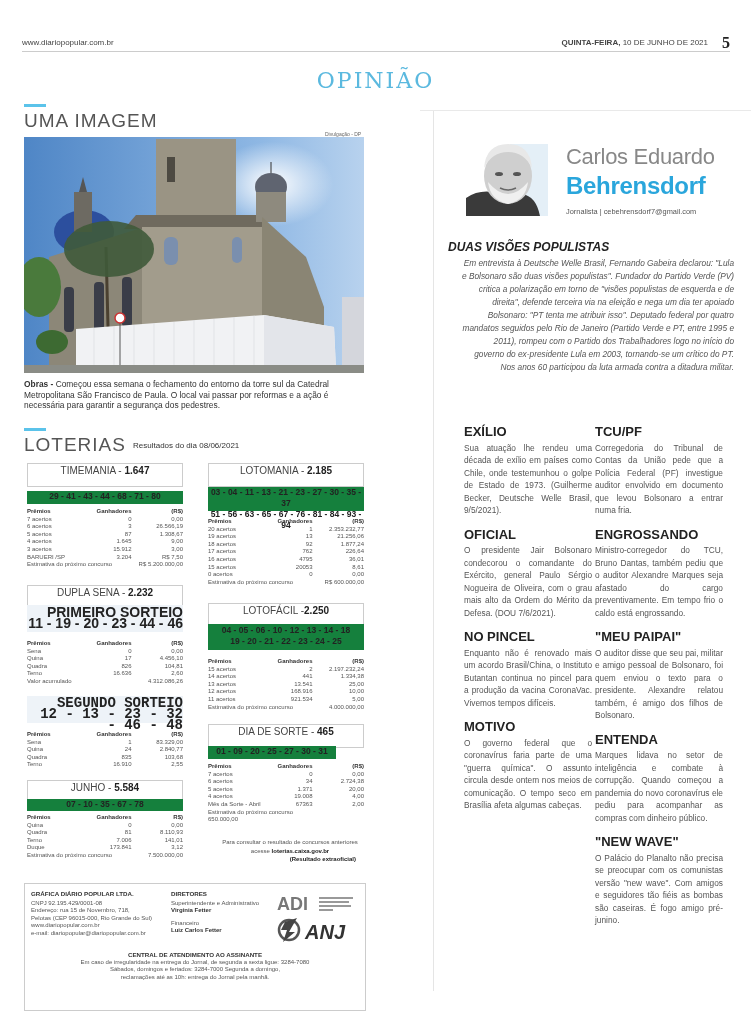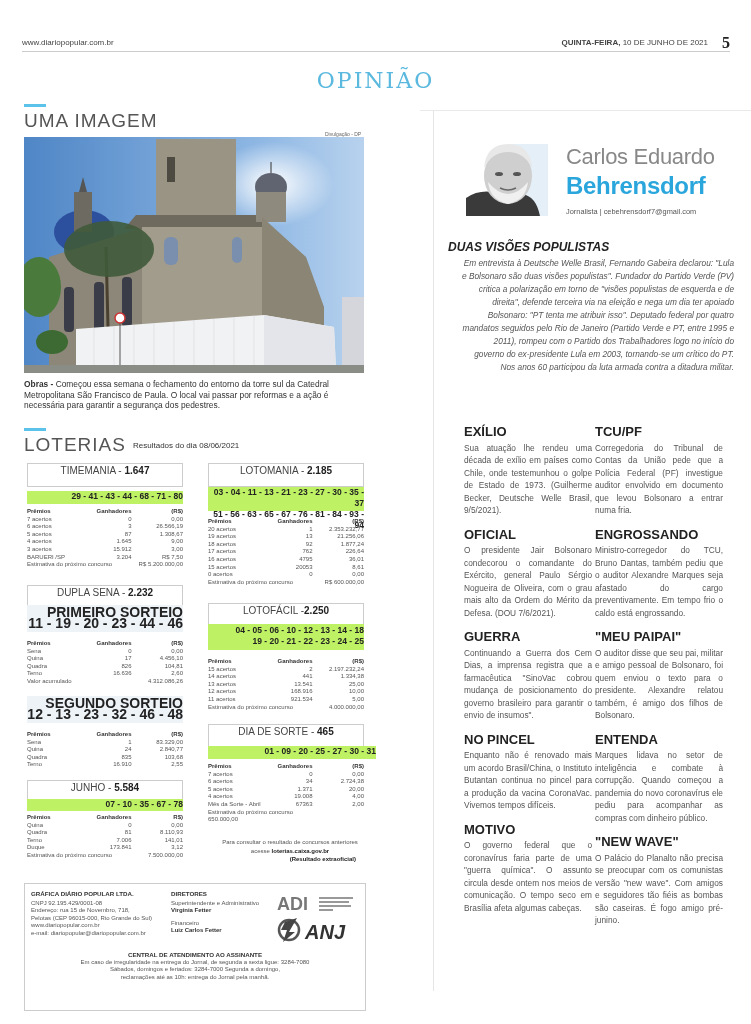--- a/index.html
+++ b/index.html
@@ -24,21 +24,21 @@
 
   .caption { position: absolute; left: 24px; top: 379px; width: 340px; font-size: 8.4px; line-height: 10.5px; color: #333; }
   .caption b { font-weight: bold; }
 
   .h-lot { position: absolute; left: 24px; top: 434px; font-size: 19px; letter-spacing: 1px; color: #555; }
   .lot-sub { position: absolute; left: 133px; top: 441px; font-size: 8px; color: #333; }
 
   .box-title { position: absolute; height: 24px; border: 1px solid #ccc; text-align: center; font-size: 10px; line-height: 14px; color: #444; background: #fff; }
   .box-title b { font-weight: bold; color: #222; }
 
-  .nums { position: absolute; background: #bef264; text-align: right; font-size: 8.5px; line-height: 11px; font-weight: bold; color: #222; }
+  .nums { position: absolute; background: #15803d; text-align: center; font-size: 8.5px; line-height: 11px; font-weight: bold; color: #222; }
 
   .table { position: absolute; font-size: 6px; line-height: 7.6px; color: #555; }
   .row { display: flex; position: relative; height: 7.6px; }
   .row .c1 { width: 42%; }
   .row .c2 { width: 25%; text-align: right; }
   .row .c3 { width: 33%; text-align: right; }
   .row.hdr { font-weight: bold; color: #333; }
   .row.full .c1 { width: 67%; }
 
   .sort-head { position: absolute; background: #eef3f8; text-align: right; font-size: 14px; line-height: 11px; font-weight: bold; color: #222; }
@@ -232,21 +232,21 @@
     <div class="row ">
       <span class="c1">Terno</span>
       <span class="c2">16.636</span>
       <span class="c3">2,60</span>
     </div>
     <div class="row full">
       <span class="c1">Valor acumulado</span>
       <span class="c3">4.312.086,26</span>
     </div>
   </div>
-<div class="sort-head" style="left:27px;top:696px;width:156px;height:27px;padding-top:2px;">
+<div class="sort-head" style="left:27px;top:696px;width:156px;height:27px;padding-top:2px;font-family:Liberation Mono, monospace;">
   <div>SEGUNDO SORTEIO</div>
   <div>12 - 13 - 23 - 32 - 46 - 48</div>
 </div>
 <div class="table" id="t-ds2" style="left:27px;top:731px;width:156px;">
     <div class="row hdr">
       <span class="c1">Prêmios</span>
       <span class="c2">Ganhadores</span>
       <span class="c3">(R$)</span>
     </div>
     <div class="row ">
@@ -393,21 +393,21 @@
       <span class="c2">921.534</span>
       <span class="c3">5,00</span>
     </div>
     <div class="row full">
       <span class="c1">Estimativa do próximo concurso</span>
       <span class="c3">4.000.000,00</span>
     </div>
   </div>
 
 <div class="box-title" style="left:208px;top:724px;width:156px;"><span>DIA DE SORTE - </span><b>465</b></div>
-<div class="nums" style="left:208px;top:746px;width:168px;height:13px;">01 - 09 - 20 - 25 - 27 - 30 - 31</div>
+<div class="nums" style="left:208px;top:746px;width:128px;height:13px;">01 - 09 - 20 - 25 - 27 - 30 - 31</div>
 <div class="table" id="t-dds" style="left:208px;top:763px;width:156px;">
     <div class="row hdr">
       <span class="c1">Prêmios</span>
       <span class="c2">Ganhadores</span>
       <span class="c3">(R$)</span>
     </div>
     <div class="row ">
       <span class="c1">7 acertos</span>
       <span class="c2">0</span>
       <span class="c3">0,00</span>
@@ -505,24 +505,20 @@
 <div class="note-col" id="left-notes" style="left:464px;top:426px;">
     <div>
       <div class="nh">EXÍLIO</div>
       <div class="nb">Sua atuação lhe rendeu uma década de exílio em países como Chile, onde testemunhou o golpe de Estado de 1973. (Guilherme Becker, Deutsche Welle Brasil, 9/5/2021).</div>
     </div>
     <div>
       <div class="nh">OFICIAL</div>
       <div class="nb">O presidente Jair Bolsonaro condecorou o comandante do Exército, general Paulo Sérgio Nogueira de Oliveira, com o grau mais alto da Ordem do Mérito da Defesa. (DOU 7/6/2021).</div>
     </div>
     <div>
-      <div class="nh">GUERRA</div>
-      <div class="nb">Continuando a Guerra dos Cem Dias, a imprensa registra que a farmacêutica "SinoVac cobrou mudança de posicionamento do governo brasileiro para garantir o envio de insumos".</div>
-    </div>
-    <div>
       <div class="nh">NO PINCEL</div>
       <div class="nb">Enquanto não é renovado mais um acordo Brasil/China, o Instituto Butantan continua no pincel para a produção da vacina CoronaVac. Vivemos tempos difíceis.</div>
     </div>
     <div>
       <div class="nh">MOTIVO</div>
       <div class="nb">O governo federal que o coronavírus faria parte de uma "guerra química". O assunto circula desde ontem nos meios de comunicação. O tempo seco em Brasília afeta algumas cabeças.</div>
     </div>
   </div>
 <div class="note-col" id="right-notes" style="left:595px;top:426px;">
     <div>

